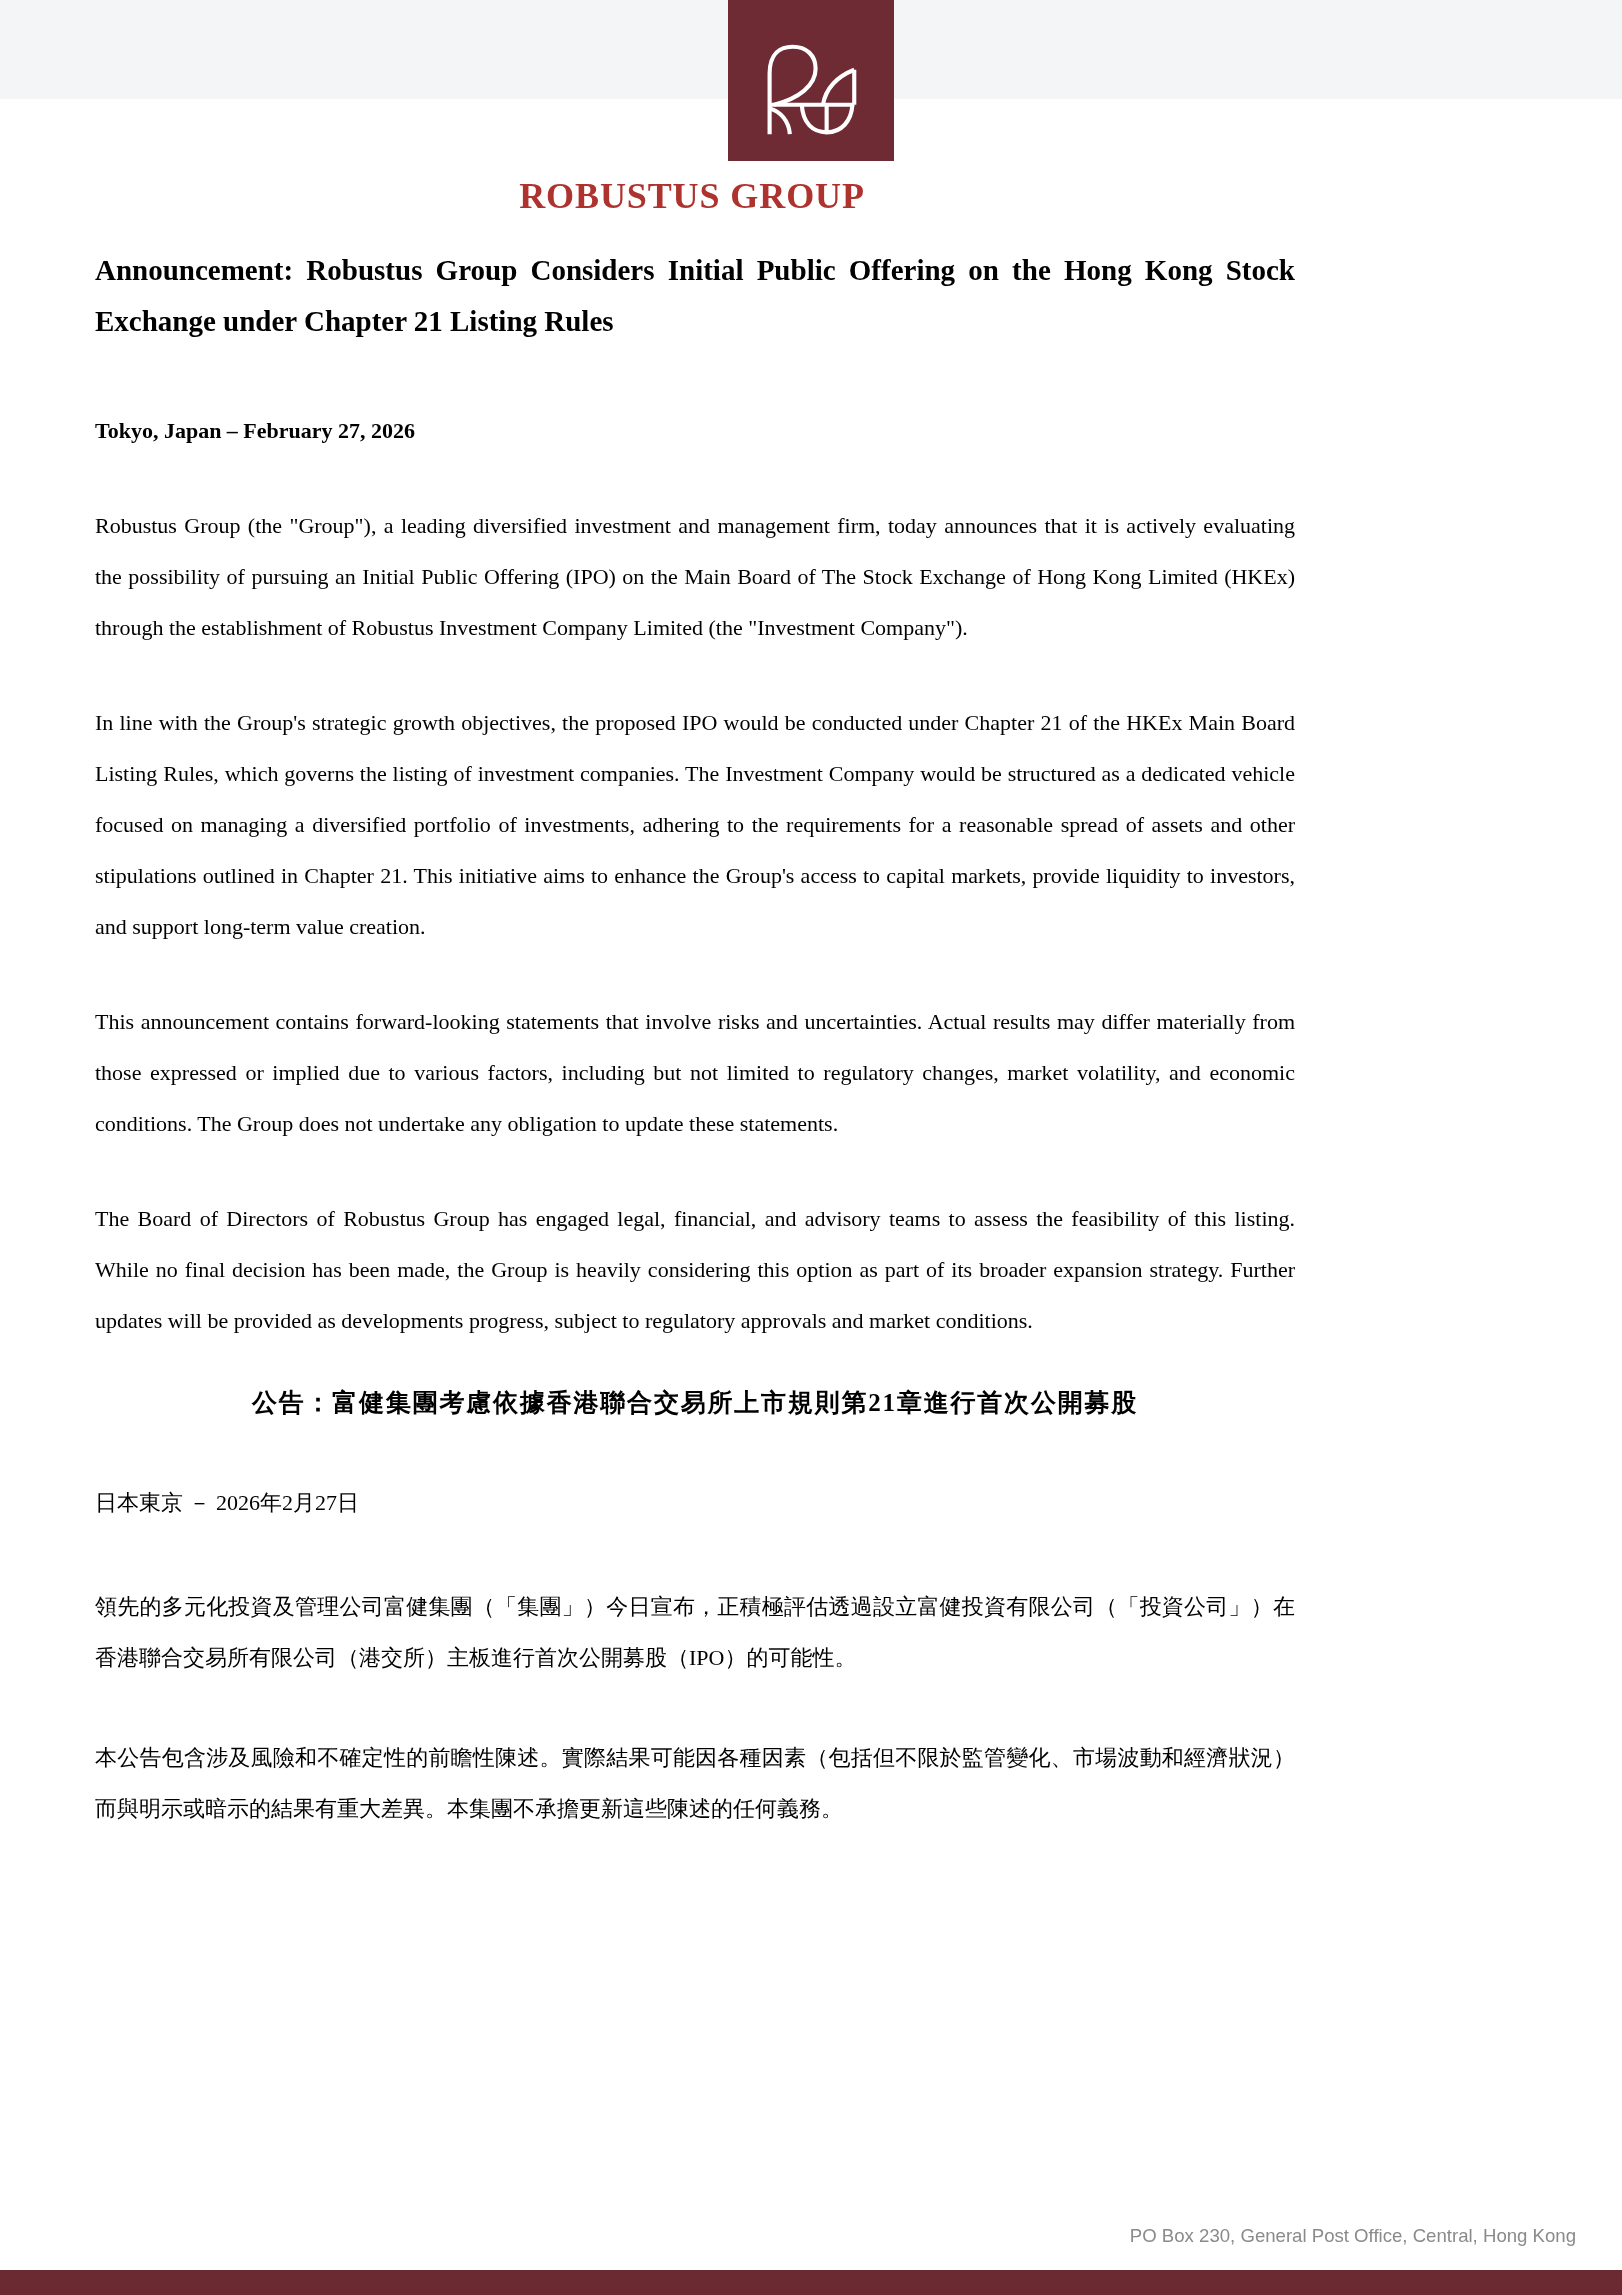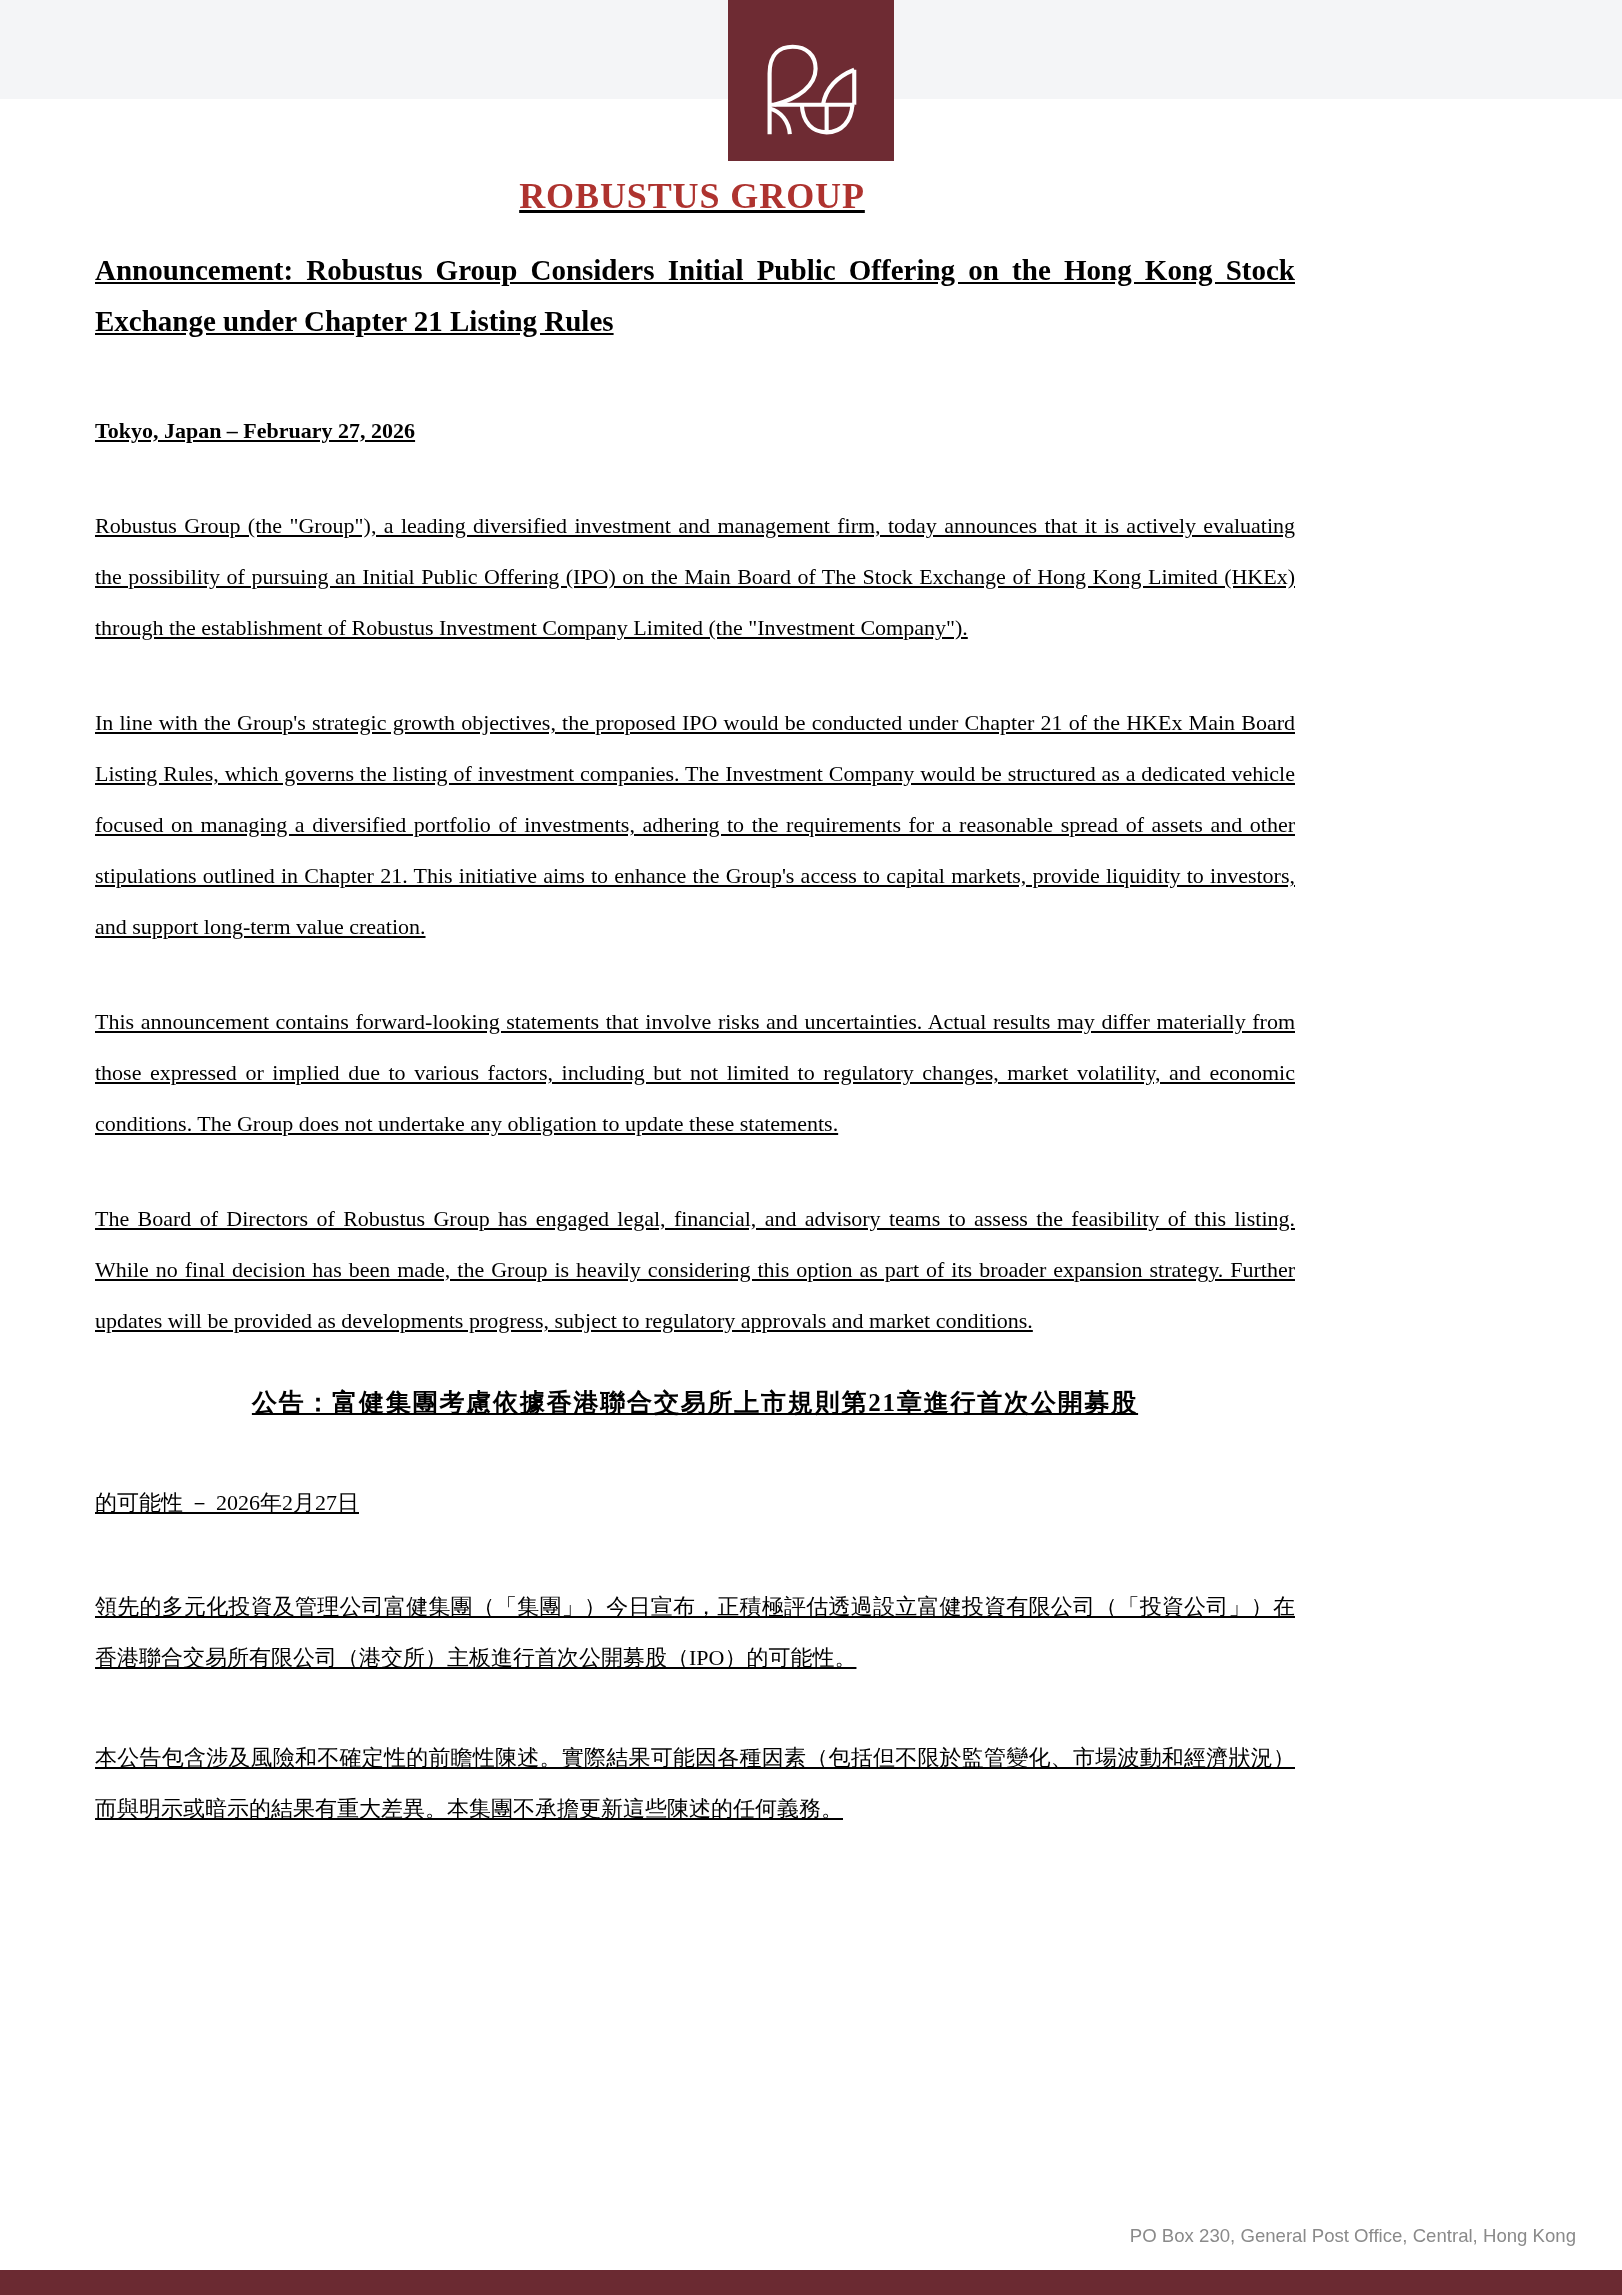--- a/index.html
+++ b/index.html
@@ -25,21 +25,20 @@
     display: flex;
     align-items: center;
     justify-content: center;
     padding-top: 23px;
   }
   .logo-square svg { width: 92px; height: 92px; }
   .content {
     position: absolute;
     top: 0; left: 0;
     width: 1384px;
-    text-decoration: underline;
   }
   .brand {
     margin-top: 178px;
     text-align: center;
     font-size: 36px;
     font-weight: bold;
     letter-spacing: 0.9px;
     line-height: 36px;
     color: #ae332f;
   }
@@ -123,21 +122,21 @@
 
   <div class="dateline-en">Tokyo, Japan – February 27, 2026</div>
 
   <p class="para-en">Robustus Group (the "Group"), a leading diversified investment and management firm, today announces that it is actively evaluating the possibility of pursuing an Initial Public Offering (IPO) on the Main Board of The Stock Exchange of Hong Kong Limited (HKEx) through the establishment of Robustus Investment Company Limited (the "Investment Company").</p>
   <p class="para-en">In line with the Group's strategic growth objectives, the proposed IPO would be conducted under Chapter 21 of the HKEx Main Board Listing Rules, which governs the listing of investment companies. The Investment Company would be structured as a dedicated vehicle focused on managing a diversified portfolio of investments, adhering to the requirements for a reasonable spread of assets and other stipulations outlined in Chapter 21. This initiative aims to enhance the Group's access to capital markets, provide liquidity to investors, and support long-term value creation.</p>
   <p class="para-en">This announcement contains forward-looking statements that involve risks and uncertainties. Actual results may differ materially from those expressed or implied due to various factors, including but not limited to regulatory changes, market volatility, and economic conditions. The Group does not undertake any obligation to update these statements.</p>
   <p class="para-en">The Board of Directors of Robustus Group has engaged legal, financial, and advisory teams to assess the feasibility of this listing. While no final decision has been made, the Group is heavily considering this option as part of its broader expansion strategy. Further updates will be provided as developments progress, subject to regulatory approvals and market conditions.</p>
 
   <h2 class="zh-title">公告：富健集團考慮依據香港聯合交易所上市規則第21章進行首次公開募股</h2>
 
-  <div class="dateline-zh">的可能性 － 2026年2月27日</div>
+  <div class="dateline-zh">日本東京 － 2026年2月27日</div>
 
   <p class="para-zh first">領先的多元化投資及管理公司富健集團（「集團」）今日宣布，正積極評估透過設立富健投資有限公司（「投資公司」）在香港聯合交易所有限公司（港交所）主板進行首次公開募股（IPO）的可能性。</p>
   <p class="para-zh rest">本公告包含涉及風險和不確定性的前瞻性陳述。實際結果可能因各種因素（包括但不限於監管變化、市場波動和經濟狀況）而與明示或暗示的結果有重大差異。本集團不承擔更新這些陳述的任何義務。</p>
 
 </div>
 
 <div class="footer-address">PO Box 230, General Post Office, Central, Hong Kong</div>
 
 <div class="bottom-bar"></div>
 

